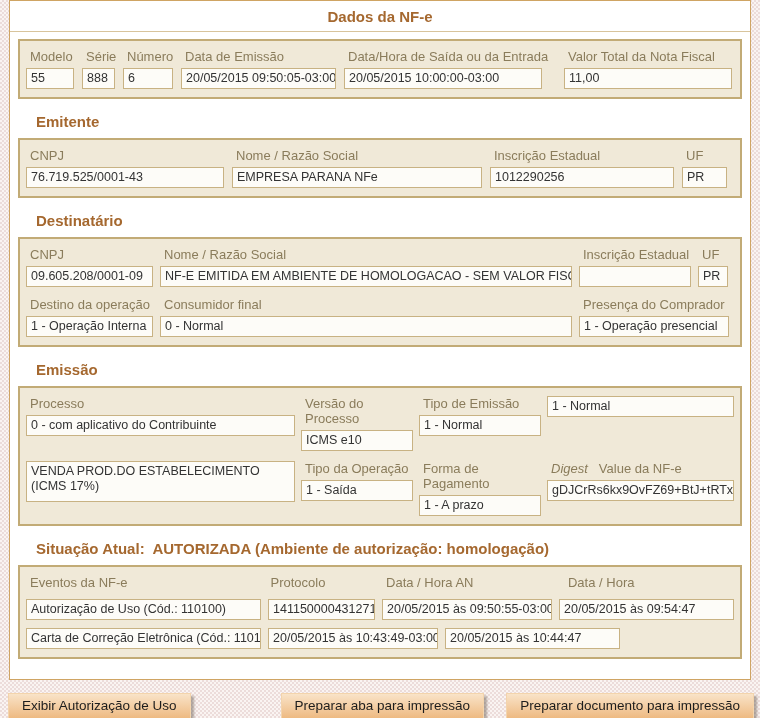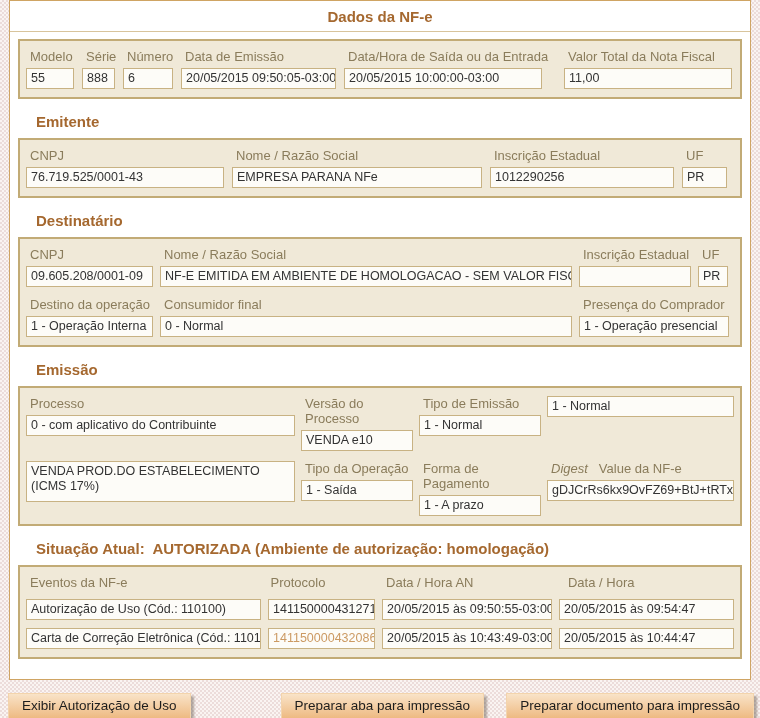--- a/index.html
+++ b/index.html
@@ -182,21 +182,21 @@
 
   <h2 class="sec">Emissão</h2>
   <div class="fieldset emis">
     <div class="row g6">
       <div class="field c1">
         <span class="lbl">Processo</span>
         <span class="val">0 - com aplicativo do Contribuinte</span>
       </div>
       <div class="field c2">
         <span class="lbl wrap">Versão do Processo</span>
-        <span class="val">VENDA e10</span>
+        <span class="val">ICMS e10</span>
       </div>
       <div class="field c3">
         <span class="lbl">Tipo de Emissão</span>
         <span class="val">1 - Normal</span>
       </div>
       <div class="field c4">
         <span class="val">1 - Normal</span>
       </div>
     </div>
     <div class="row g6 mt10">
@@ -227,21 +227,20 @@
       <span class="lbl c3">Data / Hora</span>
     </div>
     <div class="row g7">
       <span class="val c1">Autorização de Uso (Cód.: 110100)</span>
       <span class="val c2">141150000431271</span>
       <span class="val c3">20/05/2015 às 09:50:55-03:00</span>
       <span class="val c4">20/05/2015 às 09:54:47</span>
     </div>
     <div class="row g7 ev-row">
       <span class="val c1">Carta de Correção Eletrônica (Cód.: 110110)</span>
-      <span class="val c2 link">141150000432086</span>
       <span class="val c3">20/05/2015 às 10:43:49-03:00</span>
       <span class="val c4">20/05/2015 às 10:44:47</span>
     </div>
   </div>
 
 </div>
 
 <div class="btnbar">
   <button class="btn">Exibir Autorização de Uso</button>
   <button class="btn spacer">Preparar aba para impressão</button>

